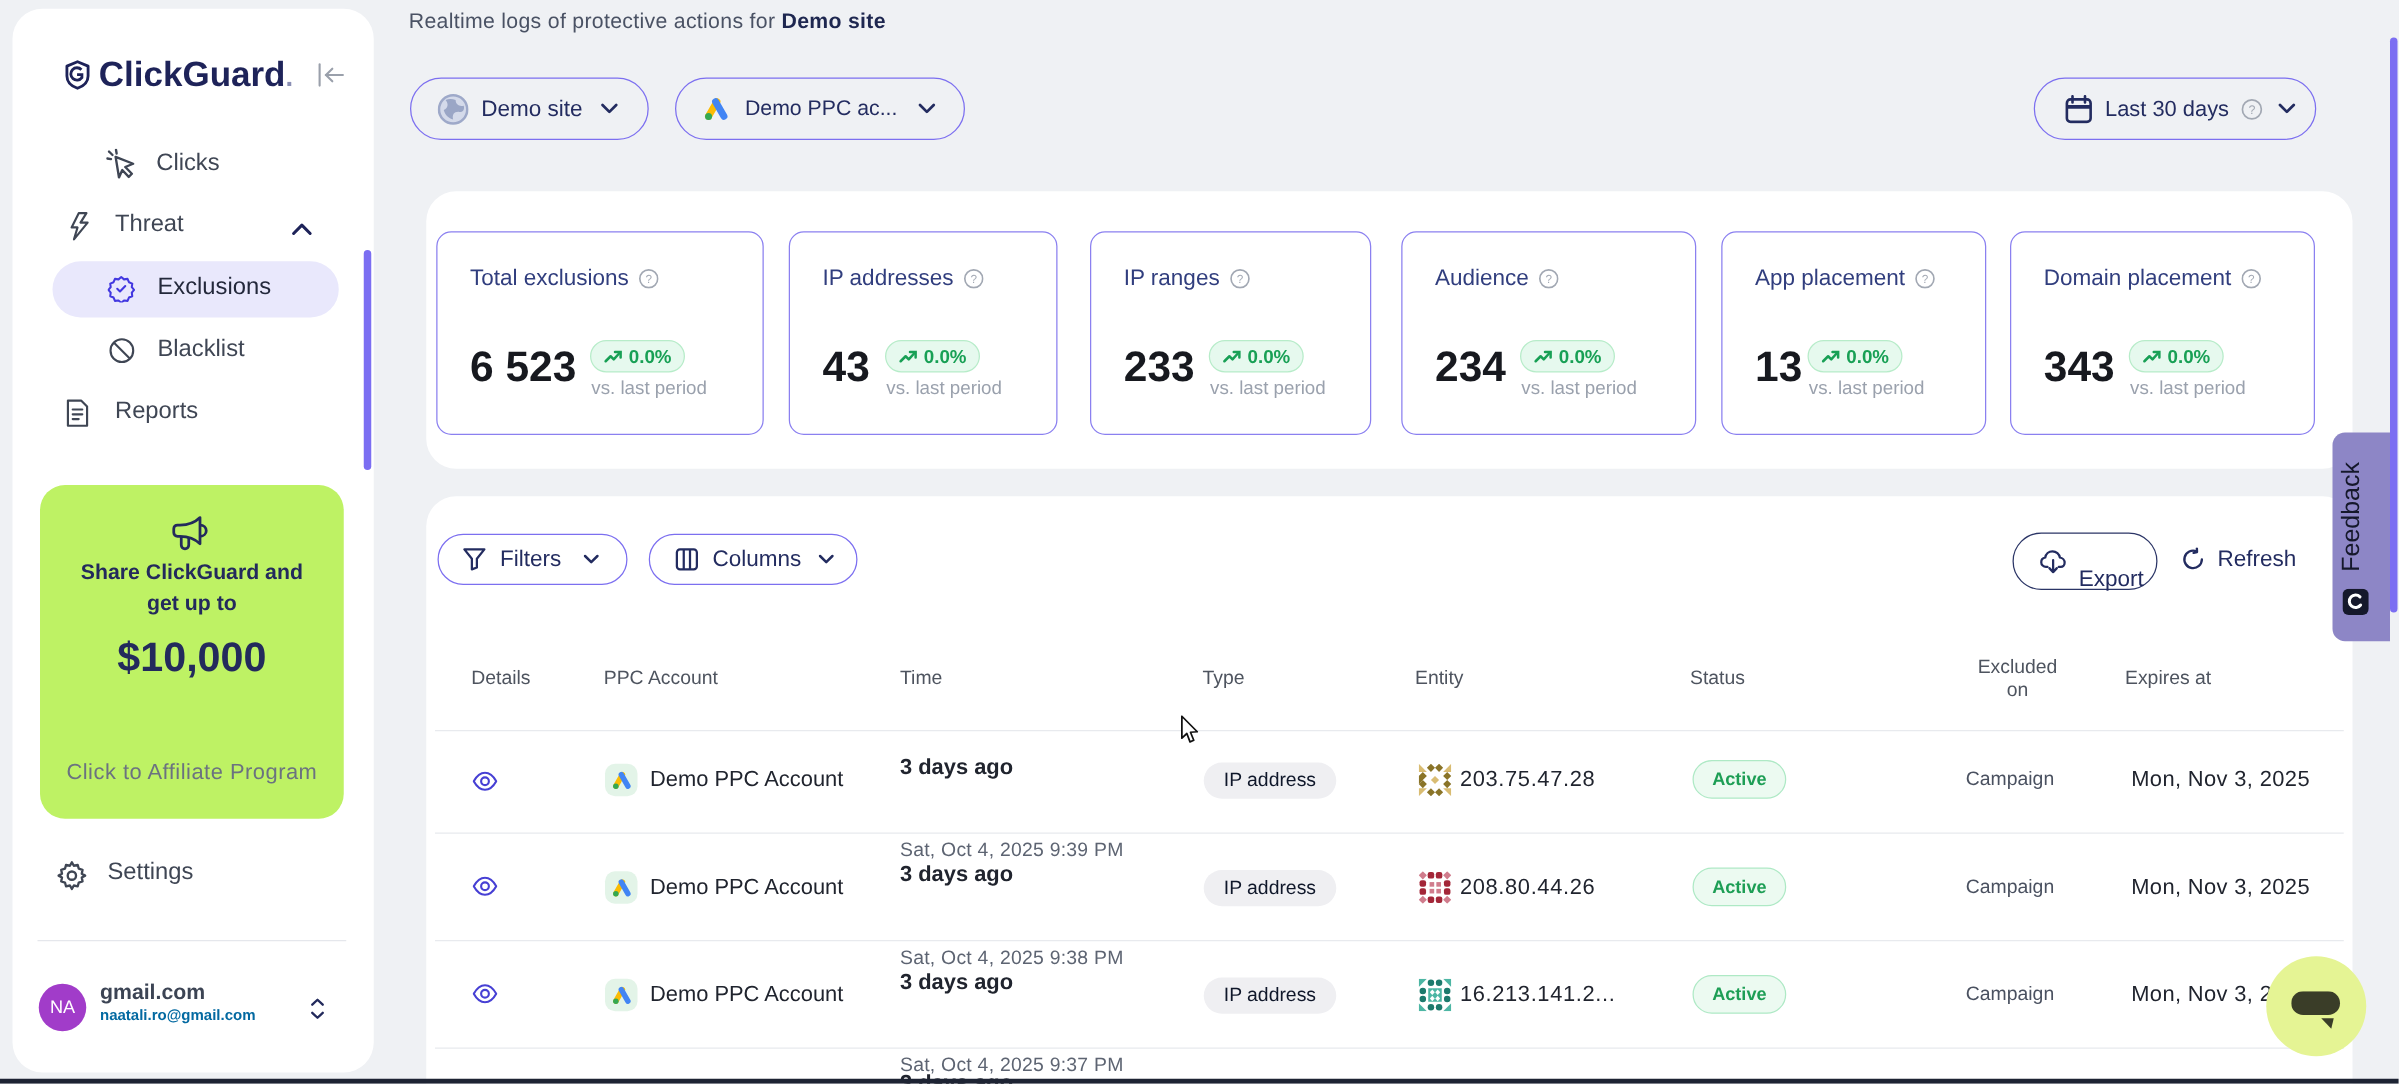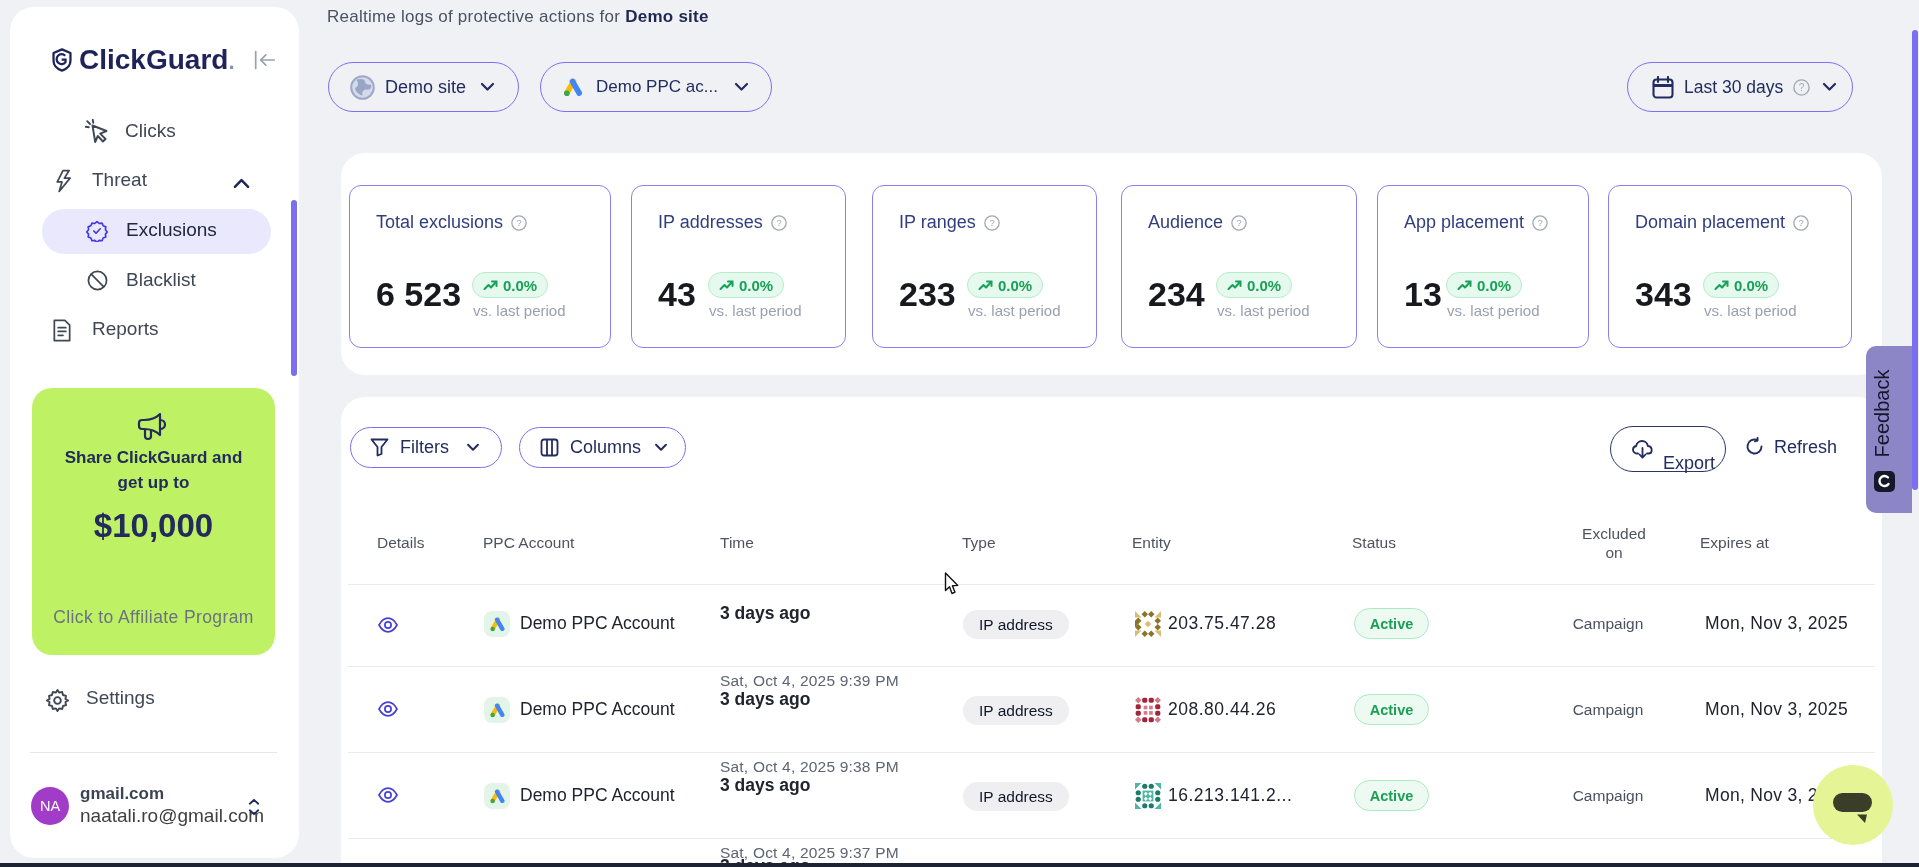--- a/index.html
+++ b/index.html
@@ -107,21 +107,21 @@
     <g fill="none" stroke="#3f4654" stroke-width="1.8">
       <circle cx="12" cy="12" r="3.2"></circle>
       <path d="M12 1.8 l1.5 2.6 3-.6 .8 2.9 2.9.8-.6 3 2.6 1.5-2.6 1.5.6 3-2.9.8-.8 2.9-3-.6-1.5 2.6-1.5-2.6-3 .6-.8-2.9-2.9-.8.6-3-2.6-1.5 2.6-1.5-.6-3 2.9-.8.8-2.9 3 .6z" stroke-linejoin="round"></path>
     </g>
   </svg>
   <div class="abs navtxt" style="left:76px; top:680px;">Settings</div>
   <div class="abs" style="left:20px; top:745px; width:247px; height:1px; background:#e5e7ec;"></div>
 
   <div class="abs" style="left:21px; top:780px; width:38px; height:38px; border-radius:50%; background:#a13cc9; color:#fff; font-size:14.5px; display:flex; align-items:center; justify-content:center;">NA</div>
   <div class="abs" style="left:70px; top:777px; font-size:17px; font-weight:700; color:#3c4454;">gmail.com</div>
-  <div class="abs" style="left:70px; top:798px; font-size:19px; color:#404040;">naatali.ro@gmail.com</div>
+  <div class="abs" style="left:70px; top:798px; font-size:12px; color:#0369a1;font-weight:bold;">naatali.ro@gmail.com</div>
   <svg class="abs" style="left:237px; top:791px;" width="14" height="18" viewBox="0 0 15 19">
     <g fill="none" stroke="#232a5c" stroke-width="2" stroke-linecap="round" stroke-linejoin="round">
       <path d="M3 6 L7.5 1.8 L12 6"></path>
         <path d="M3 13 L7.5 17.2 L12 13"></path>
     </g>
   </svg>
   <div class="abs" id="sbthumb"></div>
 </div>
 <div class="abs" id="crumb">Realtime logs of protective actions for <b style="color:#1e2750;">Demo site</b></div>
 
@@ -261,21 +261,21 @@
   </div>
   <div class="pill" style="left:1269px; top:29px; width:116px; height:46px; padding-left:21px; gap:10px; border-color:#2b3566;">
     <svg width="21" height="19" viewBox="0 0 21 19">
         <g fill="none" stroke="#232c60" stroke-width="1.8" stroke-linecap="round" stroke-linejoin="round">
           <path d="M6 13.5 H4.8 C2.7 13.5 1 11.8 1 9.7 C1 7.8 2.4 6.3 4.2 6 C4.6 3.2 7 1 10 1 C13 1 15.5 3.2 15.9 6 C18 6.2 19.7 8 19.7 10.2 C19.7 12 18.4 13.5 16.6 13.5 H15"></path>
           <path d="M10.5 8 V17.5 M7.5 14.5 L10.5 17.7 L13.5 14.5"></path>
         </g>
       </svg>
     <span style="font-size:18px; color:#232c60;margin-top:28px;">Export</span>
   </div>
-  <div class="abs" style="left:1404px; top:40px; display:flex; gap:10px;">
+  <div class="abs" style="left:1404px; top:40px; display:flex; align-items:center; gap:10px;">
     <svg width="19" height="19" viewBox="0 0 19 19">
         <g fill="none" stroke="#232c60" stroke-width="1.9" stroke-linecap="round">
           <path d="M16.5 9.5 A7 7 0 1 1 12.2 3.05"></path>
           <path d="M12.5 0.8 L12.6 3.6 L9.9 4.3" stroke-linejoin="round"></path>
         </g>
       </svg>
     <span style="font-size:18px; color:#232c60;">Refresh</span>
   </div>
 
   <div class="th" style="left:36px;  top:137px;">Details</div>

